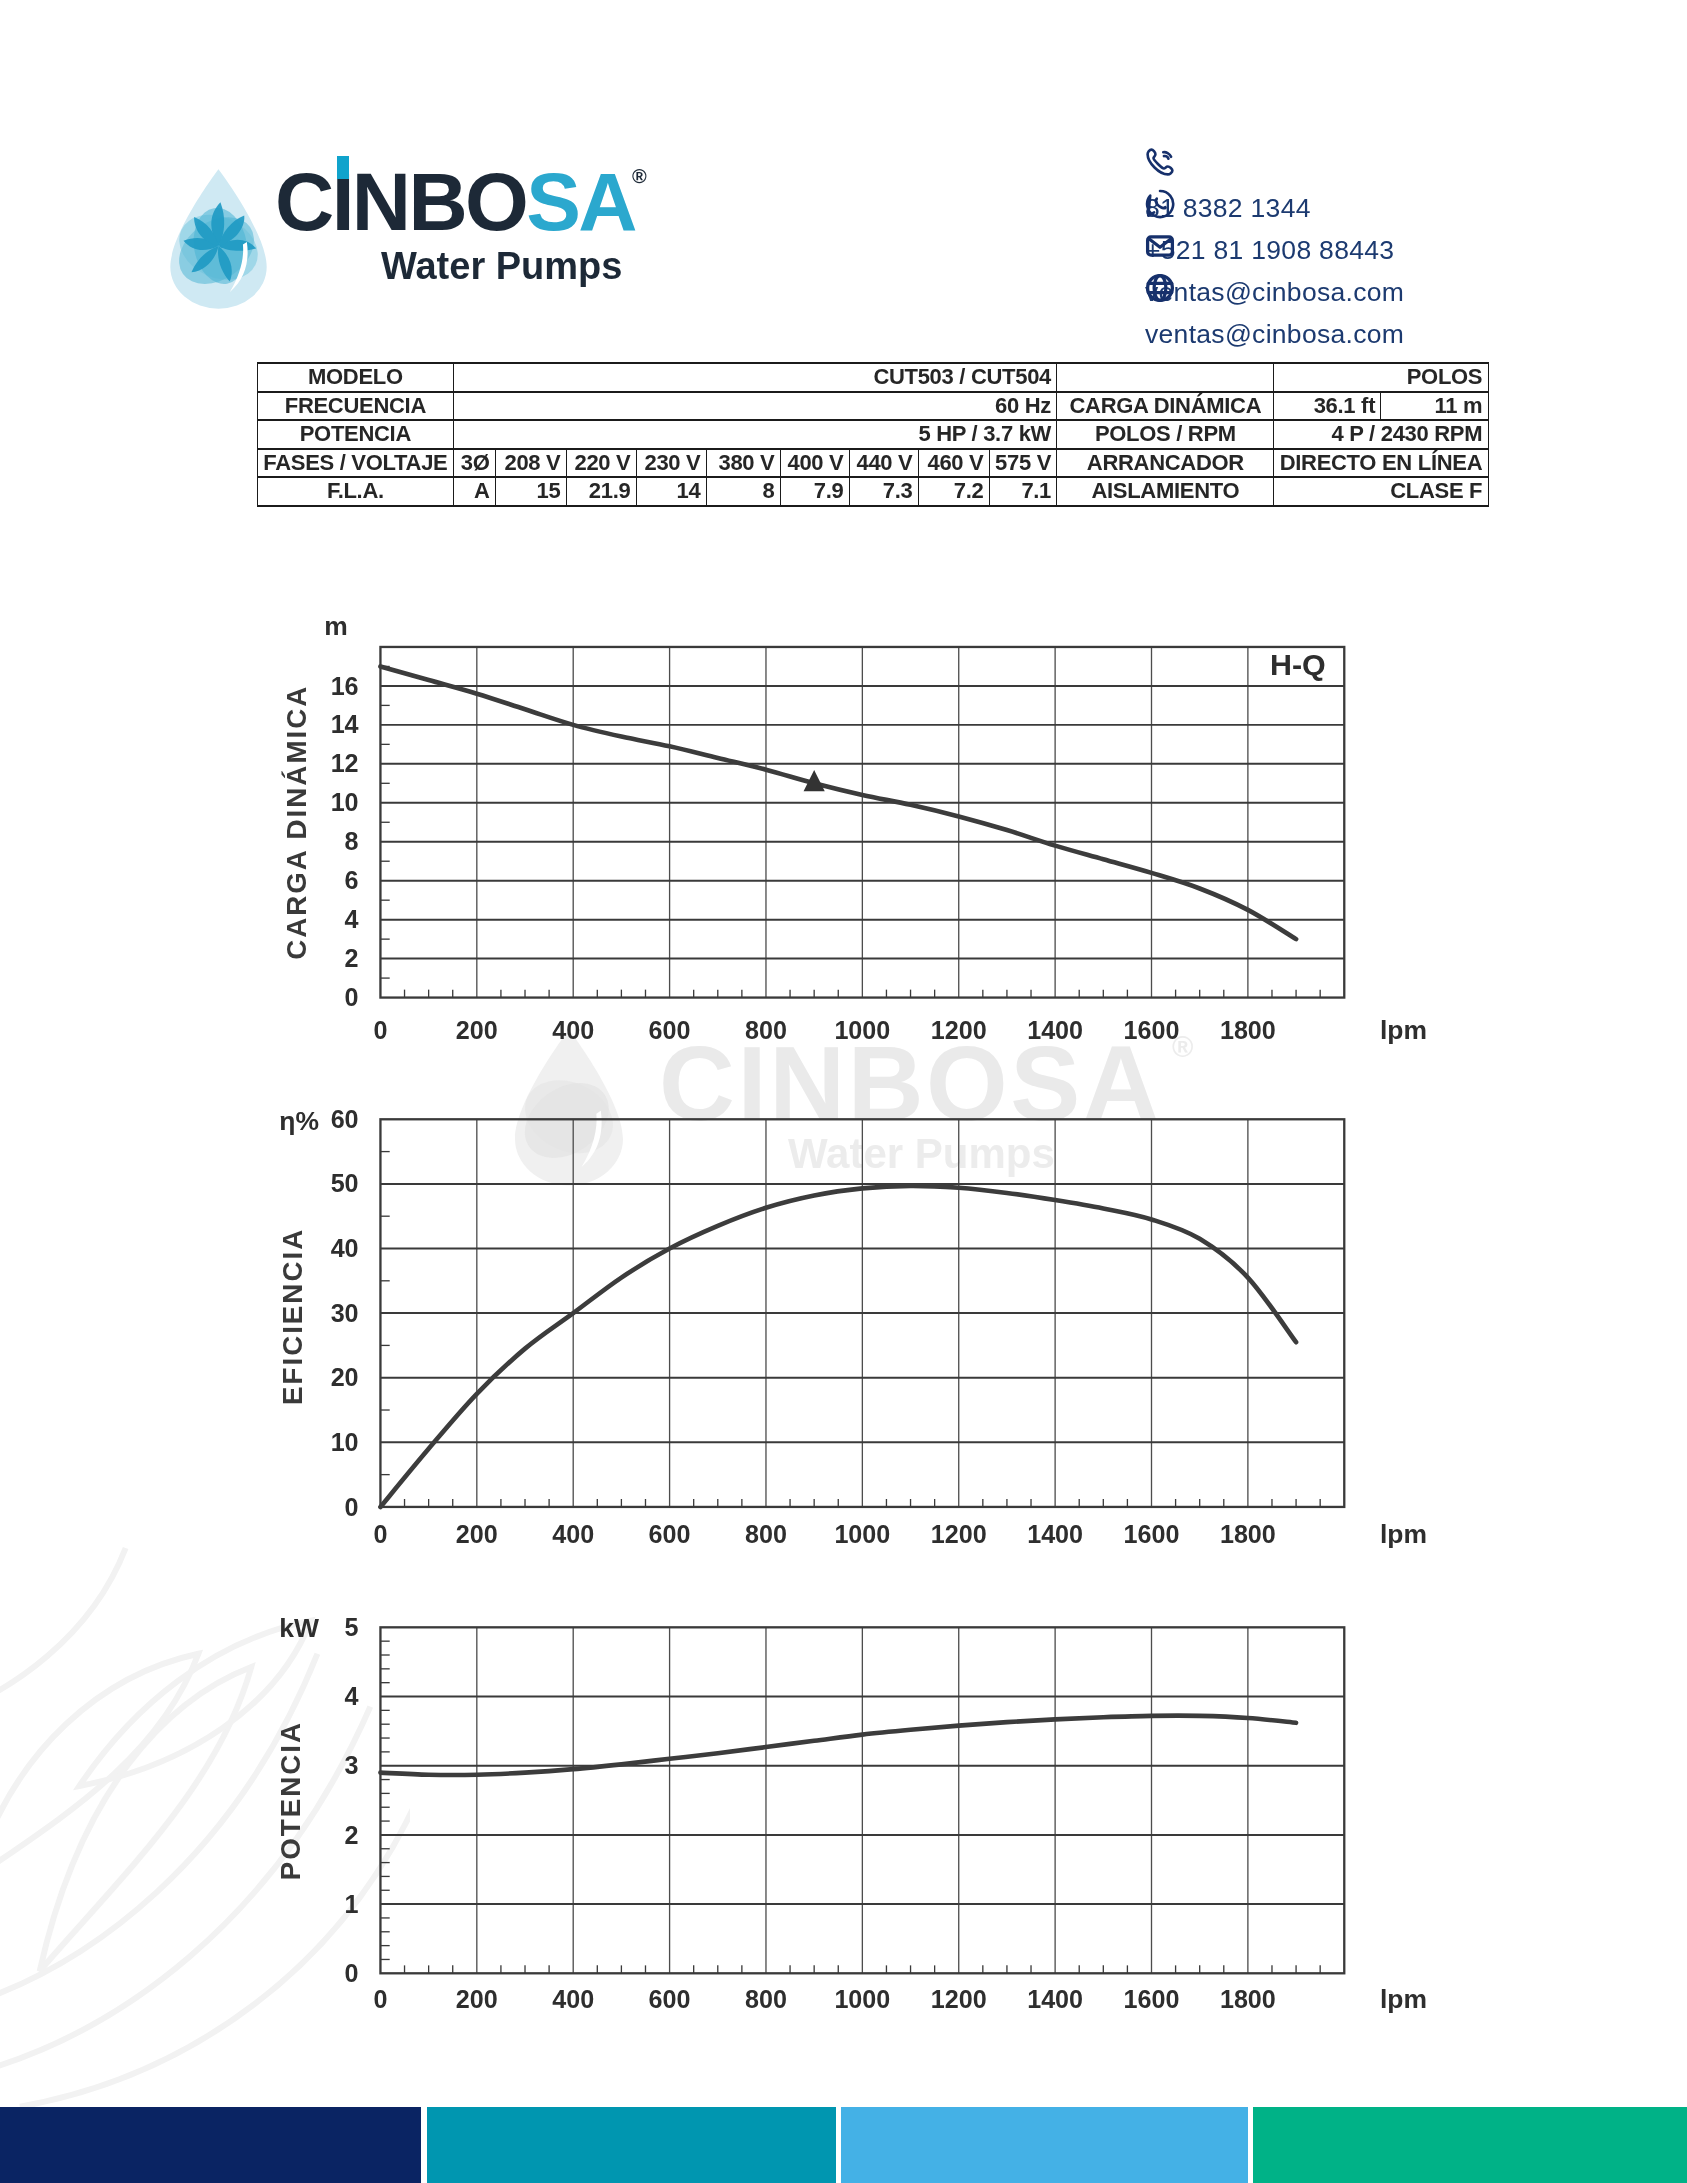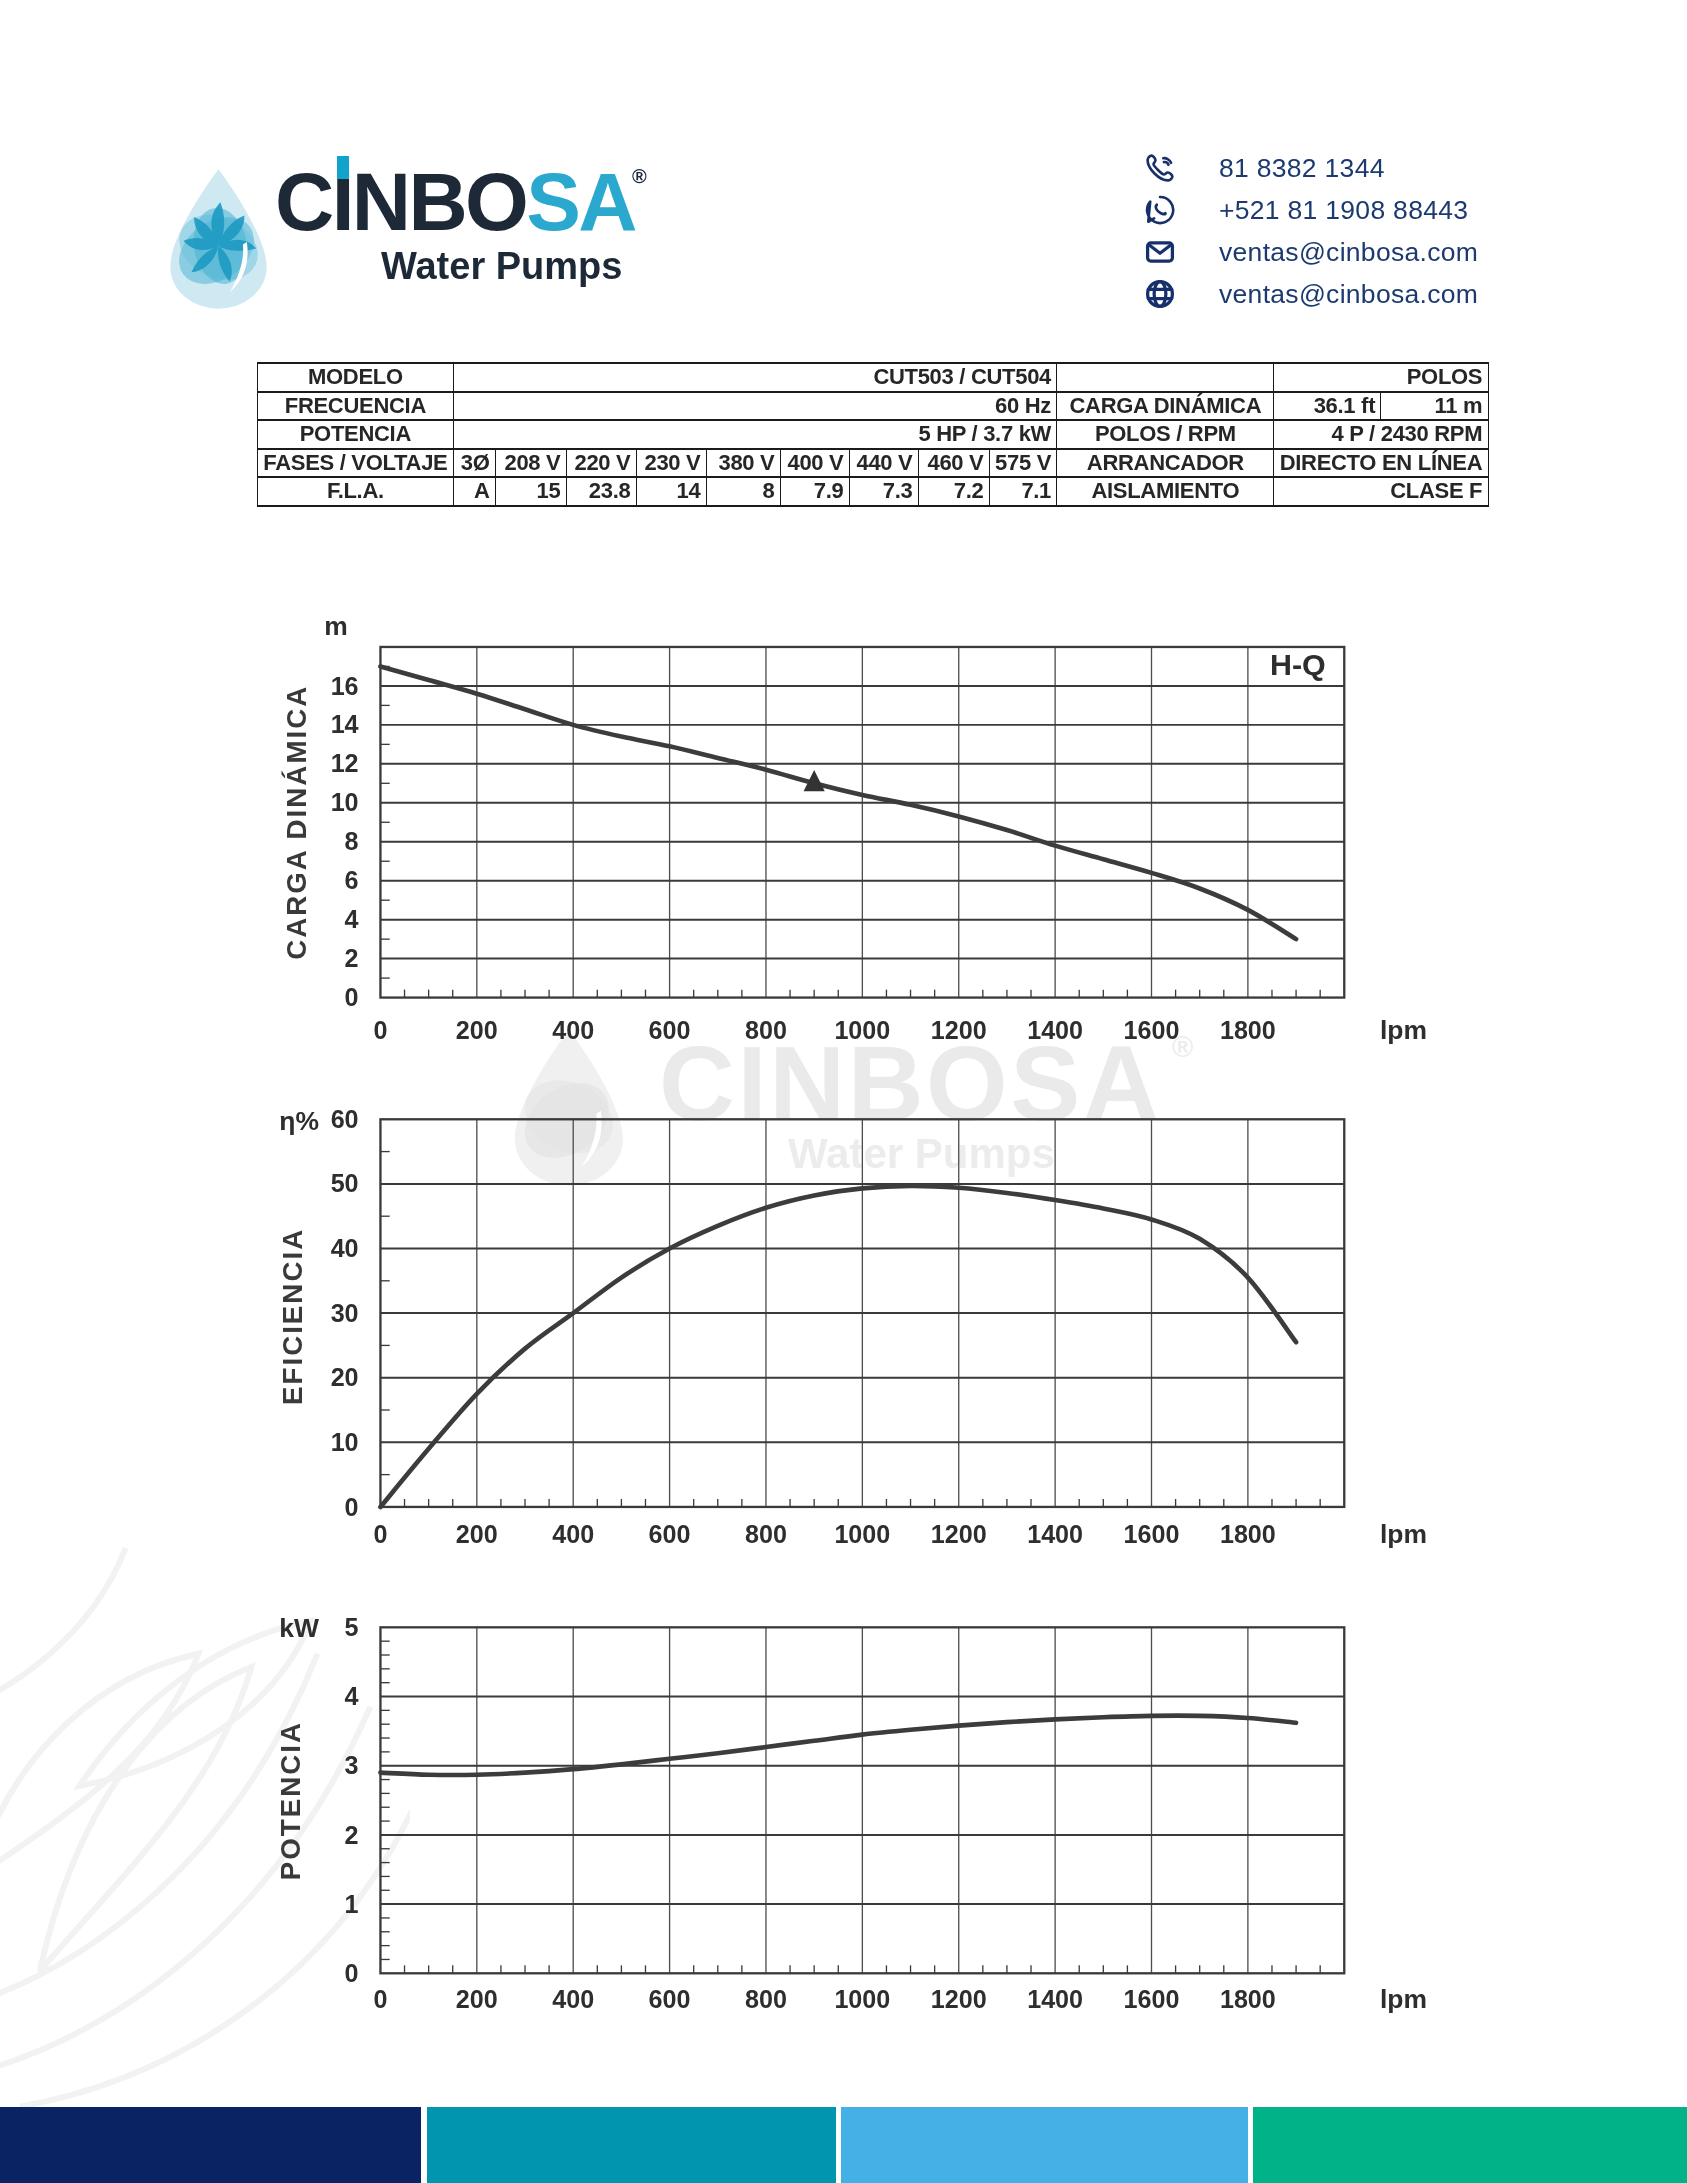--- a/index.html
+++ b/index.html
@@ -14,21 +14,21 @@
             letter-spacing:-2.6px;color:#1d2937;white-space:nowrap;}
   #wordmark .accent{color:#2ba8ce;}
   #wordmark .iwrap{position:relative;display:inline-block;}
   #wordmark .iwrap .stem{color:#1d2937;}
   #wordmark .idot{position:absolute;left:5.3px;top:1.3px;width:12px;height:22.5px;background:#10a3cc;}
   #registered{position:absolute;left:463px;top:1.3px;font-size:20px;font-weight:bold;color:#1d2937;}
   #tagline{position:absolute;left:212px;top:81px;font-size:38px;font-weight:bold;color:#1d2937;letter-spacing:0px;}
 
   
   #contact{left:1145px;top:147px;width:344px;}
-  .contact-row{display:flex;align-items:center;gap:44px;height:42px;}
+  .contact-row{display:flex;gap:16px;height:42px;flex-direction:column;}
   .contact-row svg{flex:0 0 auto;}
   .contact-text{font-size:26.5px;color:#1c3a70;letter-spacing:0.3px;}
 
   
   #spec-table{left:257px;top:362px;border-collapse:collapse;table-layout:fixed;}
   #spec-table td{border:1.7px solid #1b1b1b;border-top-width:2.6px;border-bottom-width:2.6px;
      height:26.5px;padding:0 5.3px;font-size:22px;font-weight:bold;color:#262626;
      letter-spacing:-0.3px;white-space:nowrap;overflow:hidden;}
   #spec-table td.lbl{text-align:center;}
   #spec-table td.ctr{text-align:right;}
@@ -150,21 +150,21 @@
         <td class="ctr">440 V</td>
         <td class="ctr">460 V</td>
         <td class="ctr">575 V</td>
         <td class="lbl">ARRANCADOR</td>
         <td class="ctr" colspan="2">DIRECTO EN LÍNEA</td>
       </tr>
       <tr>
         <td class="lbl">F.L.A.</td>
         <td class="ctr">A</td>
         <td class="ctr">15</td>
-        <td class="ctr">23.8</td>
+        <td class="ctr">21.9</td>
         <td class="ctr">14</td>
         <td class="ctr">8</td>
         <td class="ctr">7.9</td>
         <td class="ctr">7.3</td>
         <td class="ctr">7.2</td>
         <td class="ctr">7.1</td>
         <td class="lbl">AISLAMIENTO</td>
         <td class="ctr" colspan="2">CLASE F</td>
       </tr>
     </tbody>

